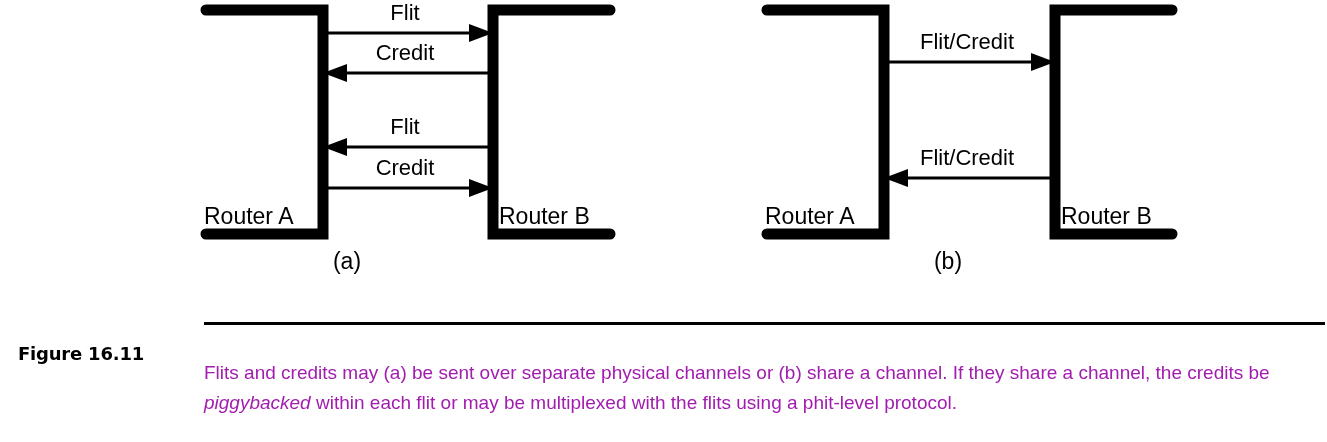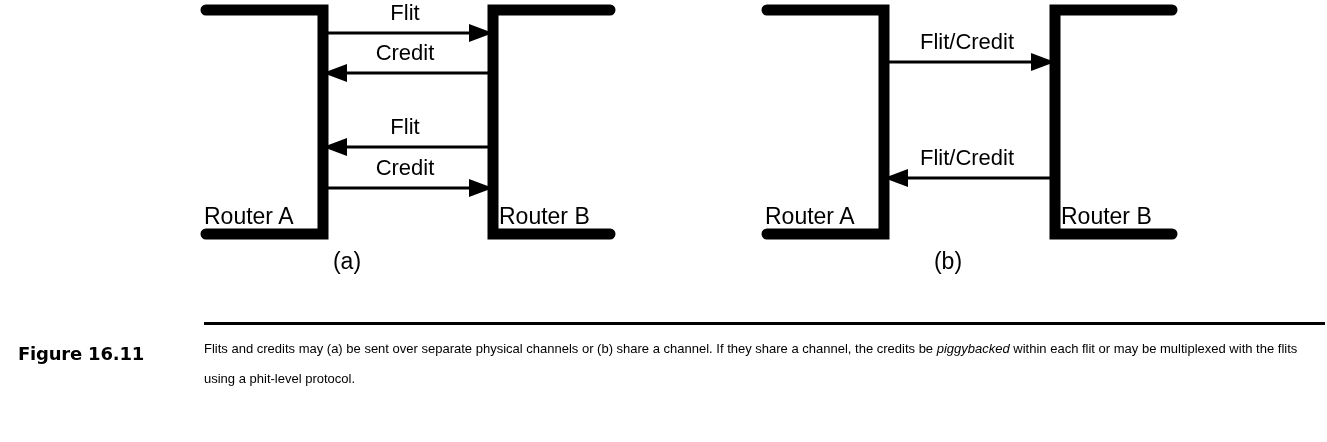--- a/index.html
+++ b/index.html
@@ -51,26 +51,26 @@
     font-family: "DejaVu Sans", "Liberation Sans", sans-serif;
     font-weight: bold;
     font-size: 18px;
     letter-spacing: -0.2px;
     white-space: nowrap;
     color: #000000;
   }
   .caption-text {
     position: absolute;
     left: 204px;
-    top: 16px;
+    top: 40px;
     width: 1123px;
     font-family: "Liberation Sans", sans-serif;
-    font-size: 13px;
+    font-size: 19px;
     line-height: 30px;
-    color: #000000;
+    color: #a21caf;
   }
   .caption-text em {
     font-style: italic;
   }
   .sub-label {
     position: absolute;
     font-family: "Liberation Sans", sans-serif;
     font-size: 23px;
     color: #000000;
     text-align: center;

